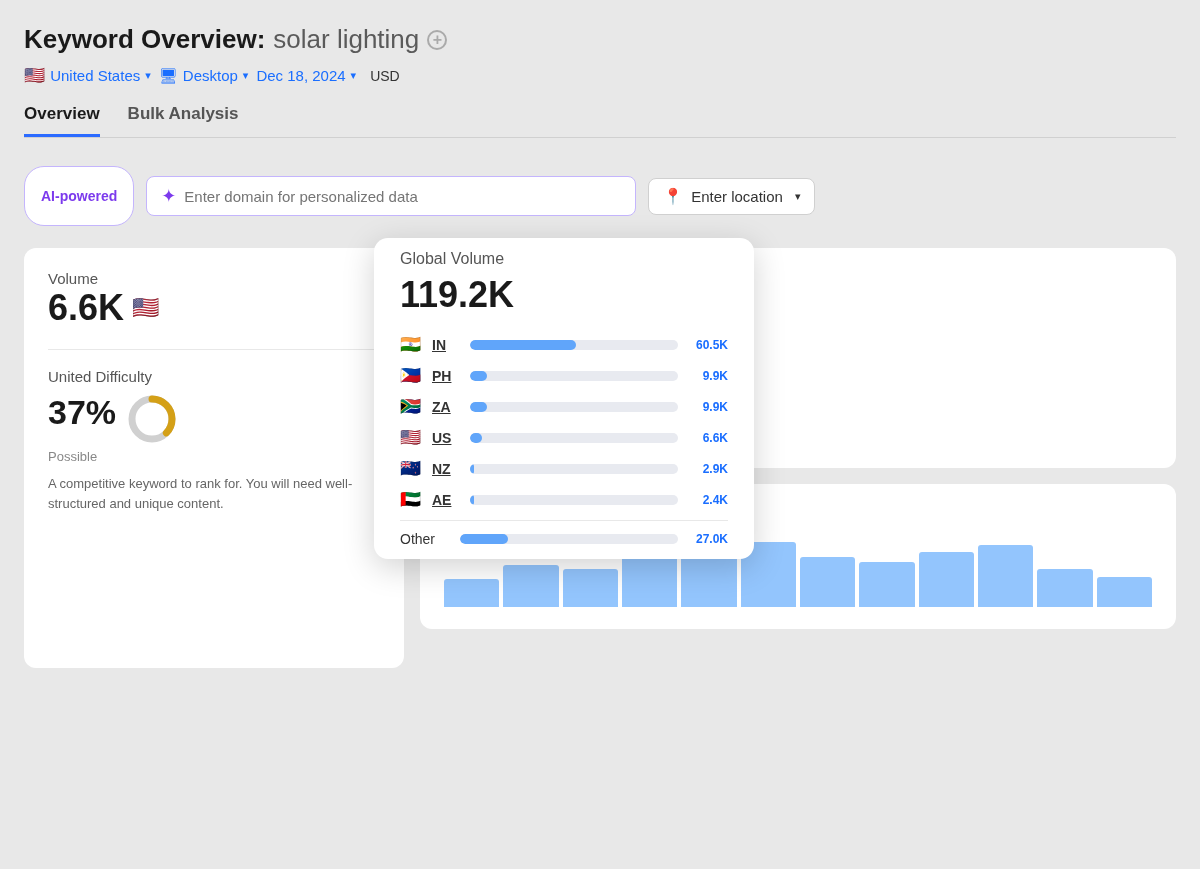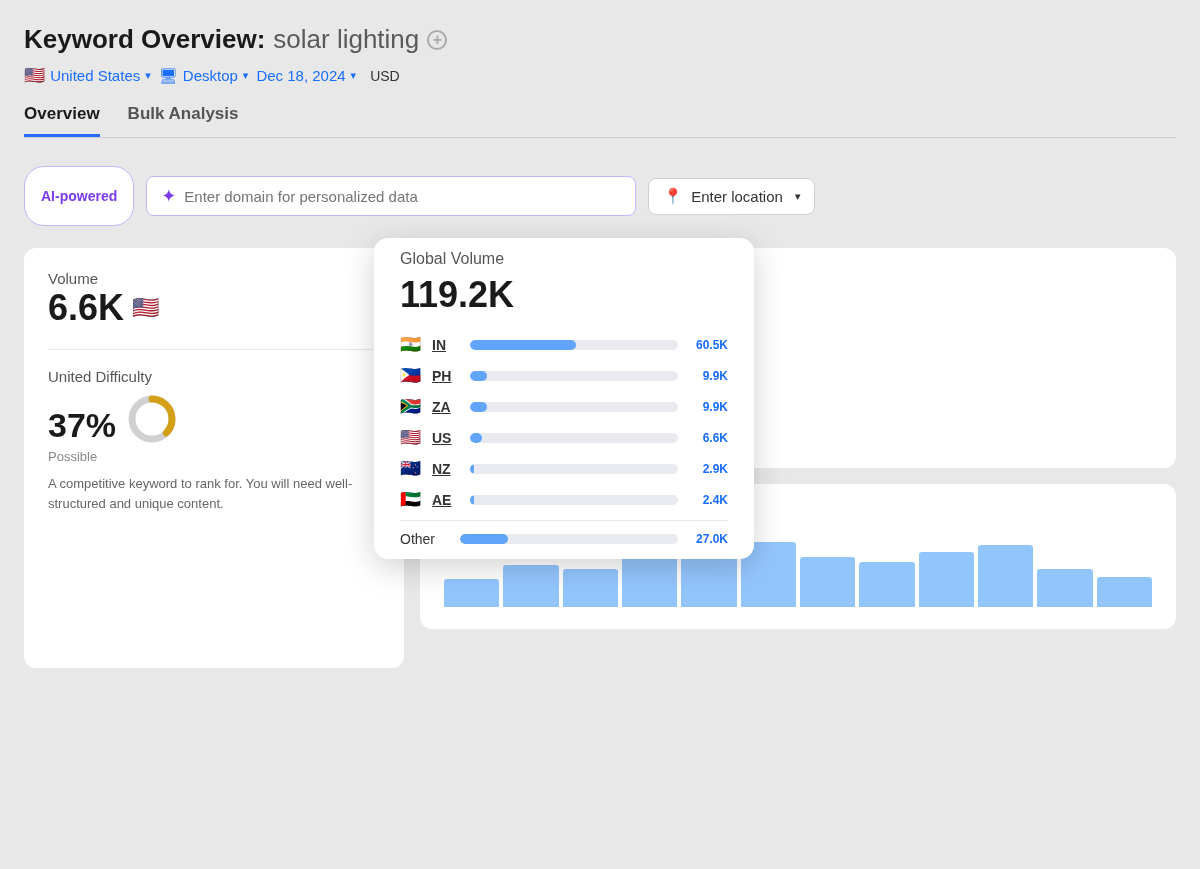--- a/index.html
+++ b/index.html
@@ -179,21 +179,21 @@
       border-top: 1px solid #e8e8e8;
       margin: 18px 0;
     }
     .kd-label {
       font-size: 15px;
       color: #555;
       margin-bottom: 8px;
     }
     .kd-value-row {
       display: flex;
-      align-items: flex-end;
+      align-items: flex-start;
       gap: 10px;
       margin-bottom: 4px;
     }
     .kd-percent {
       font-size: 34px;
       font-weight: 800;
       color: #1a1a1a;
     }
     .donut-container {
       position: relative;

